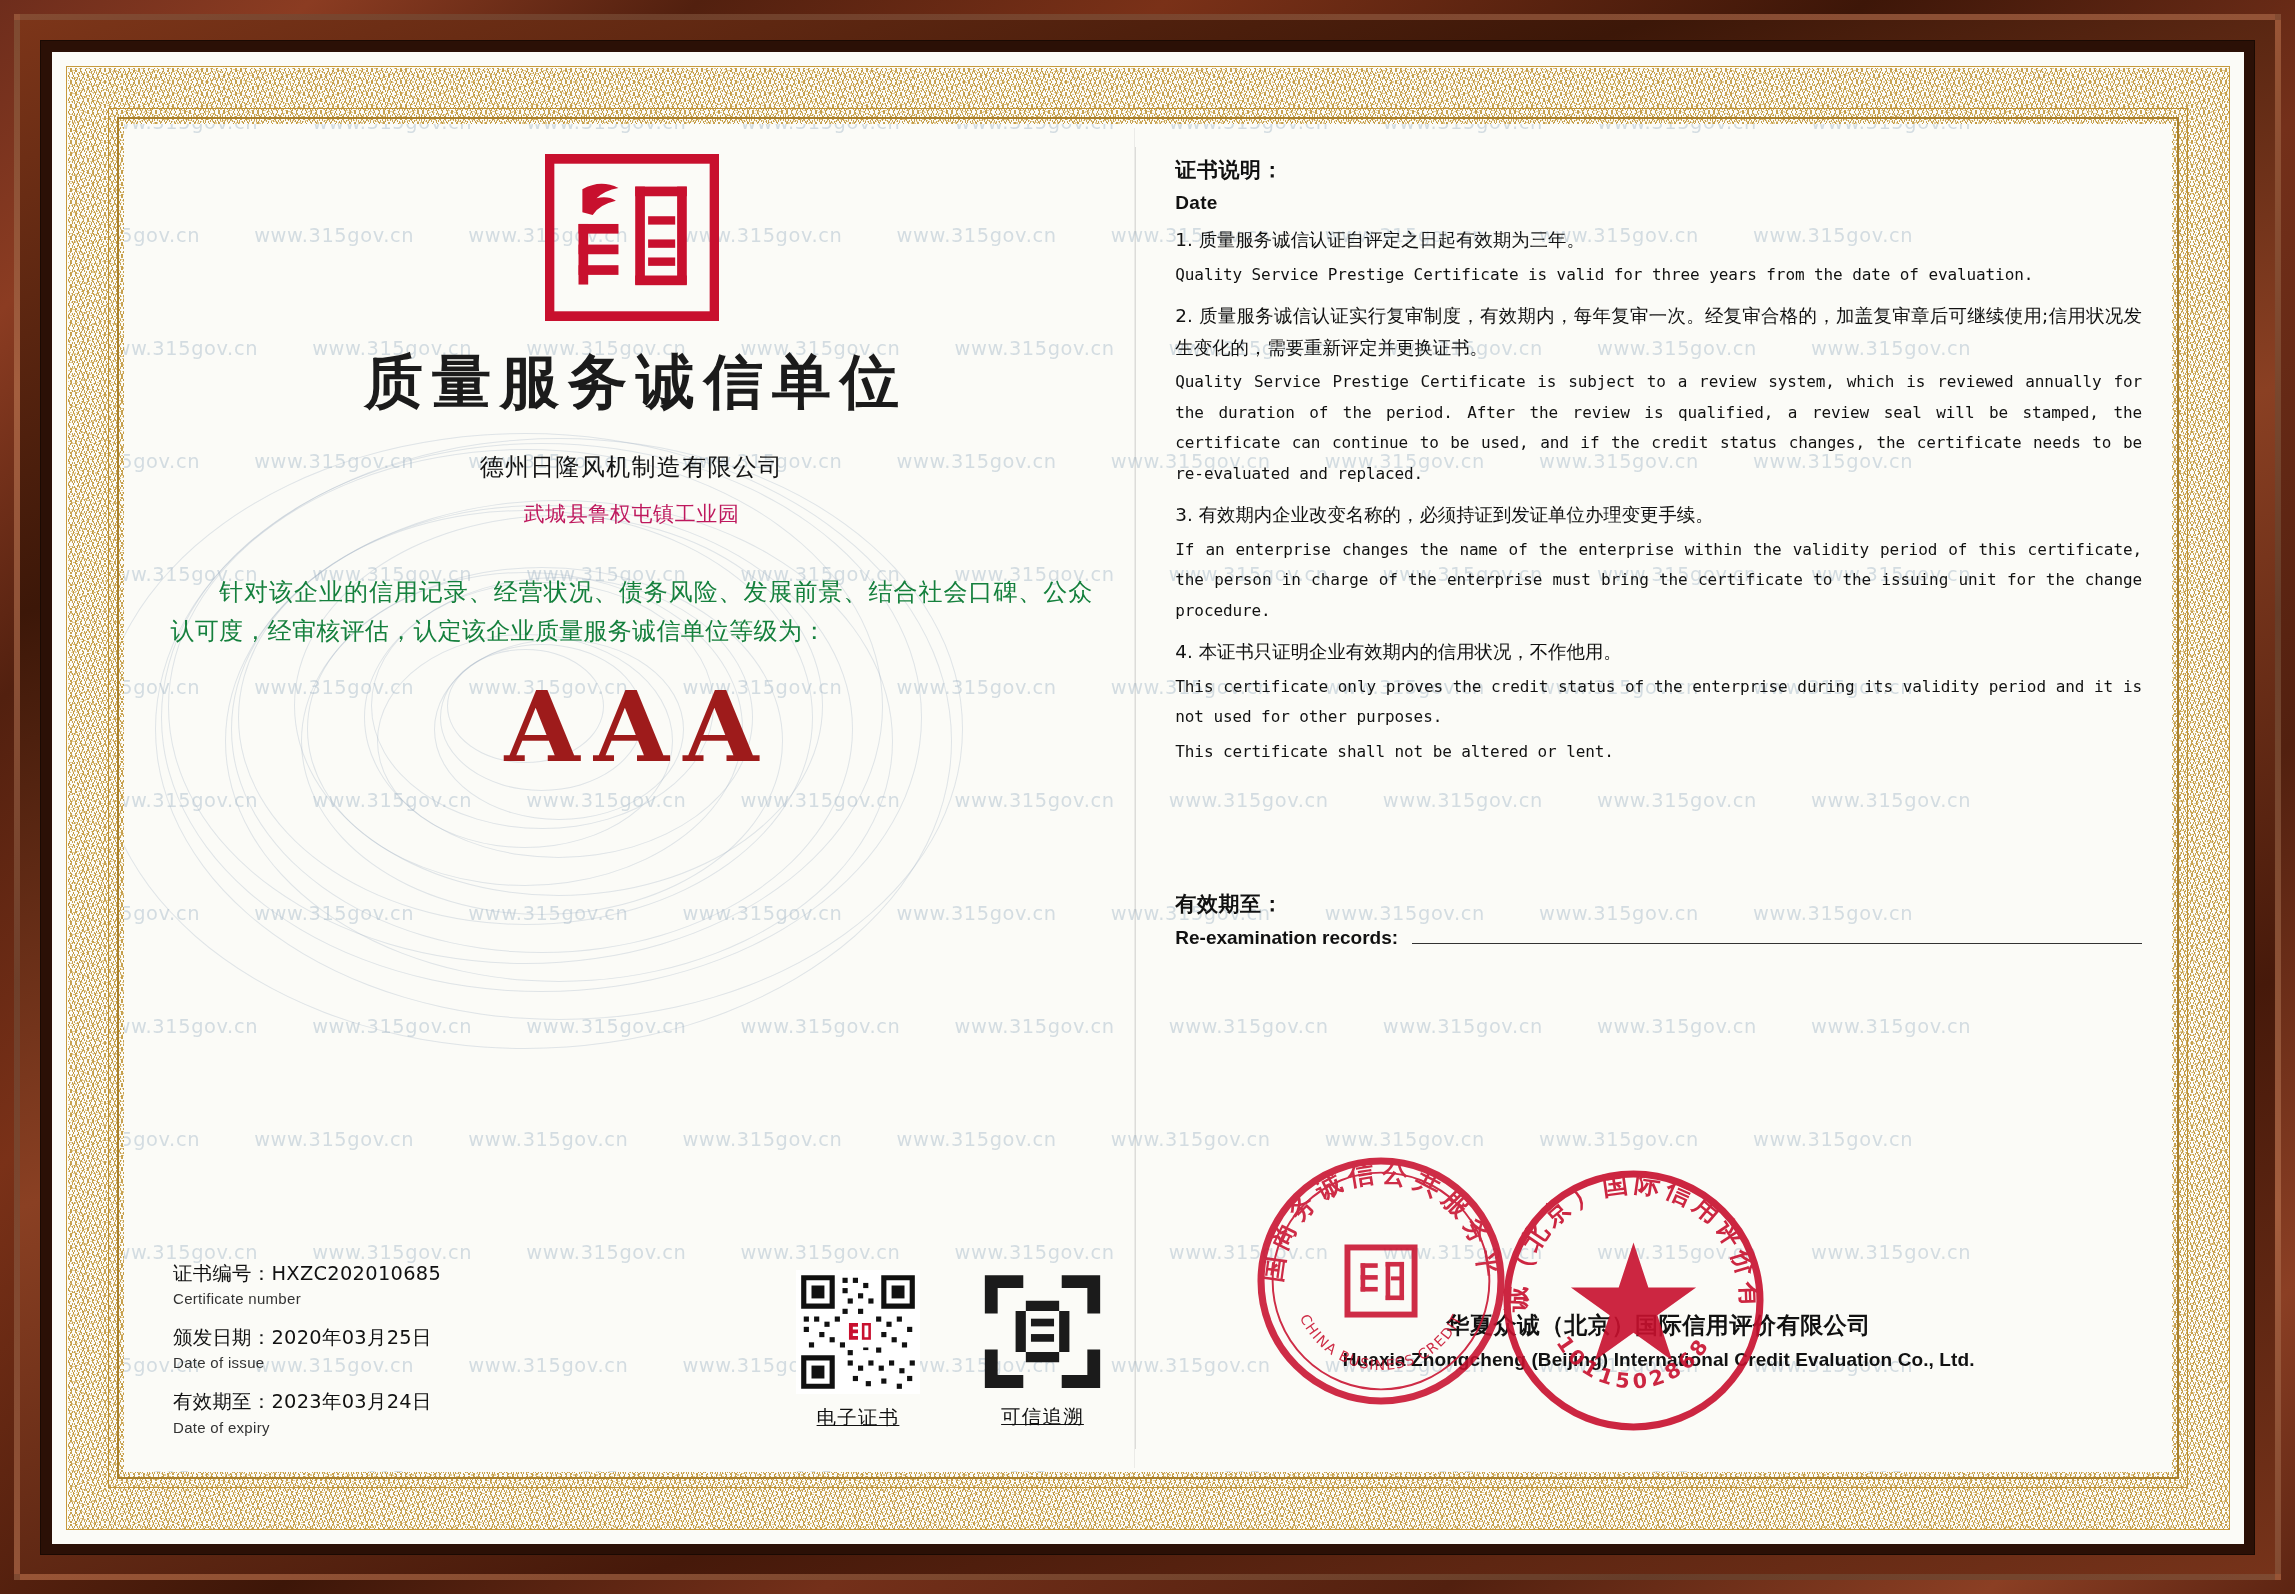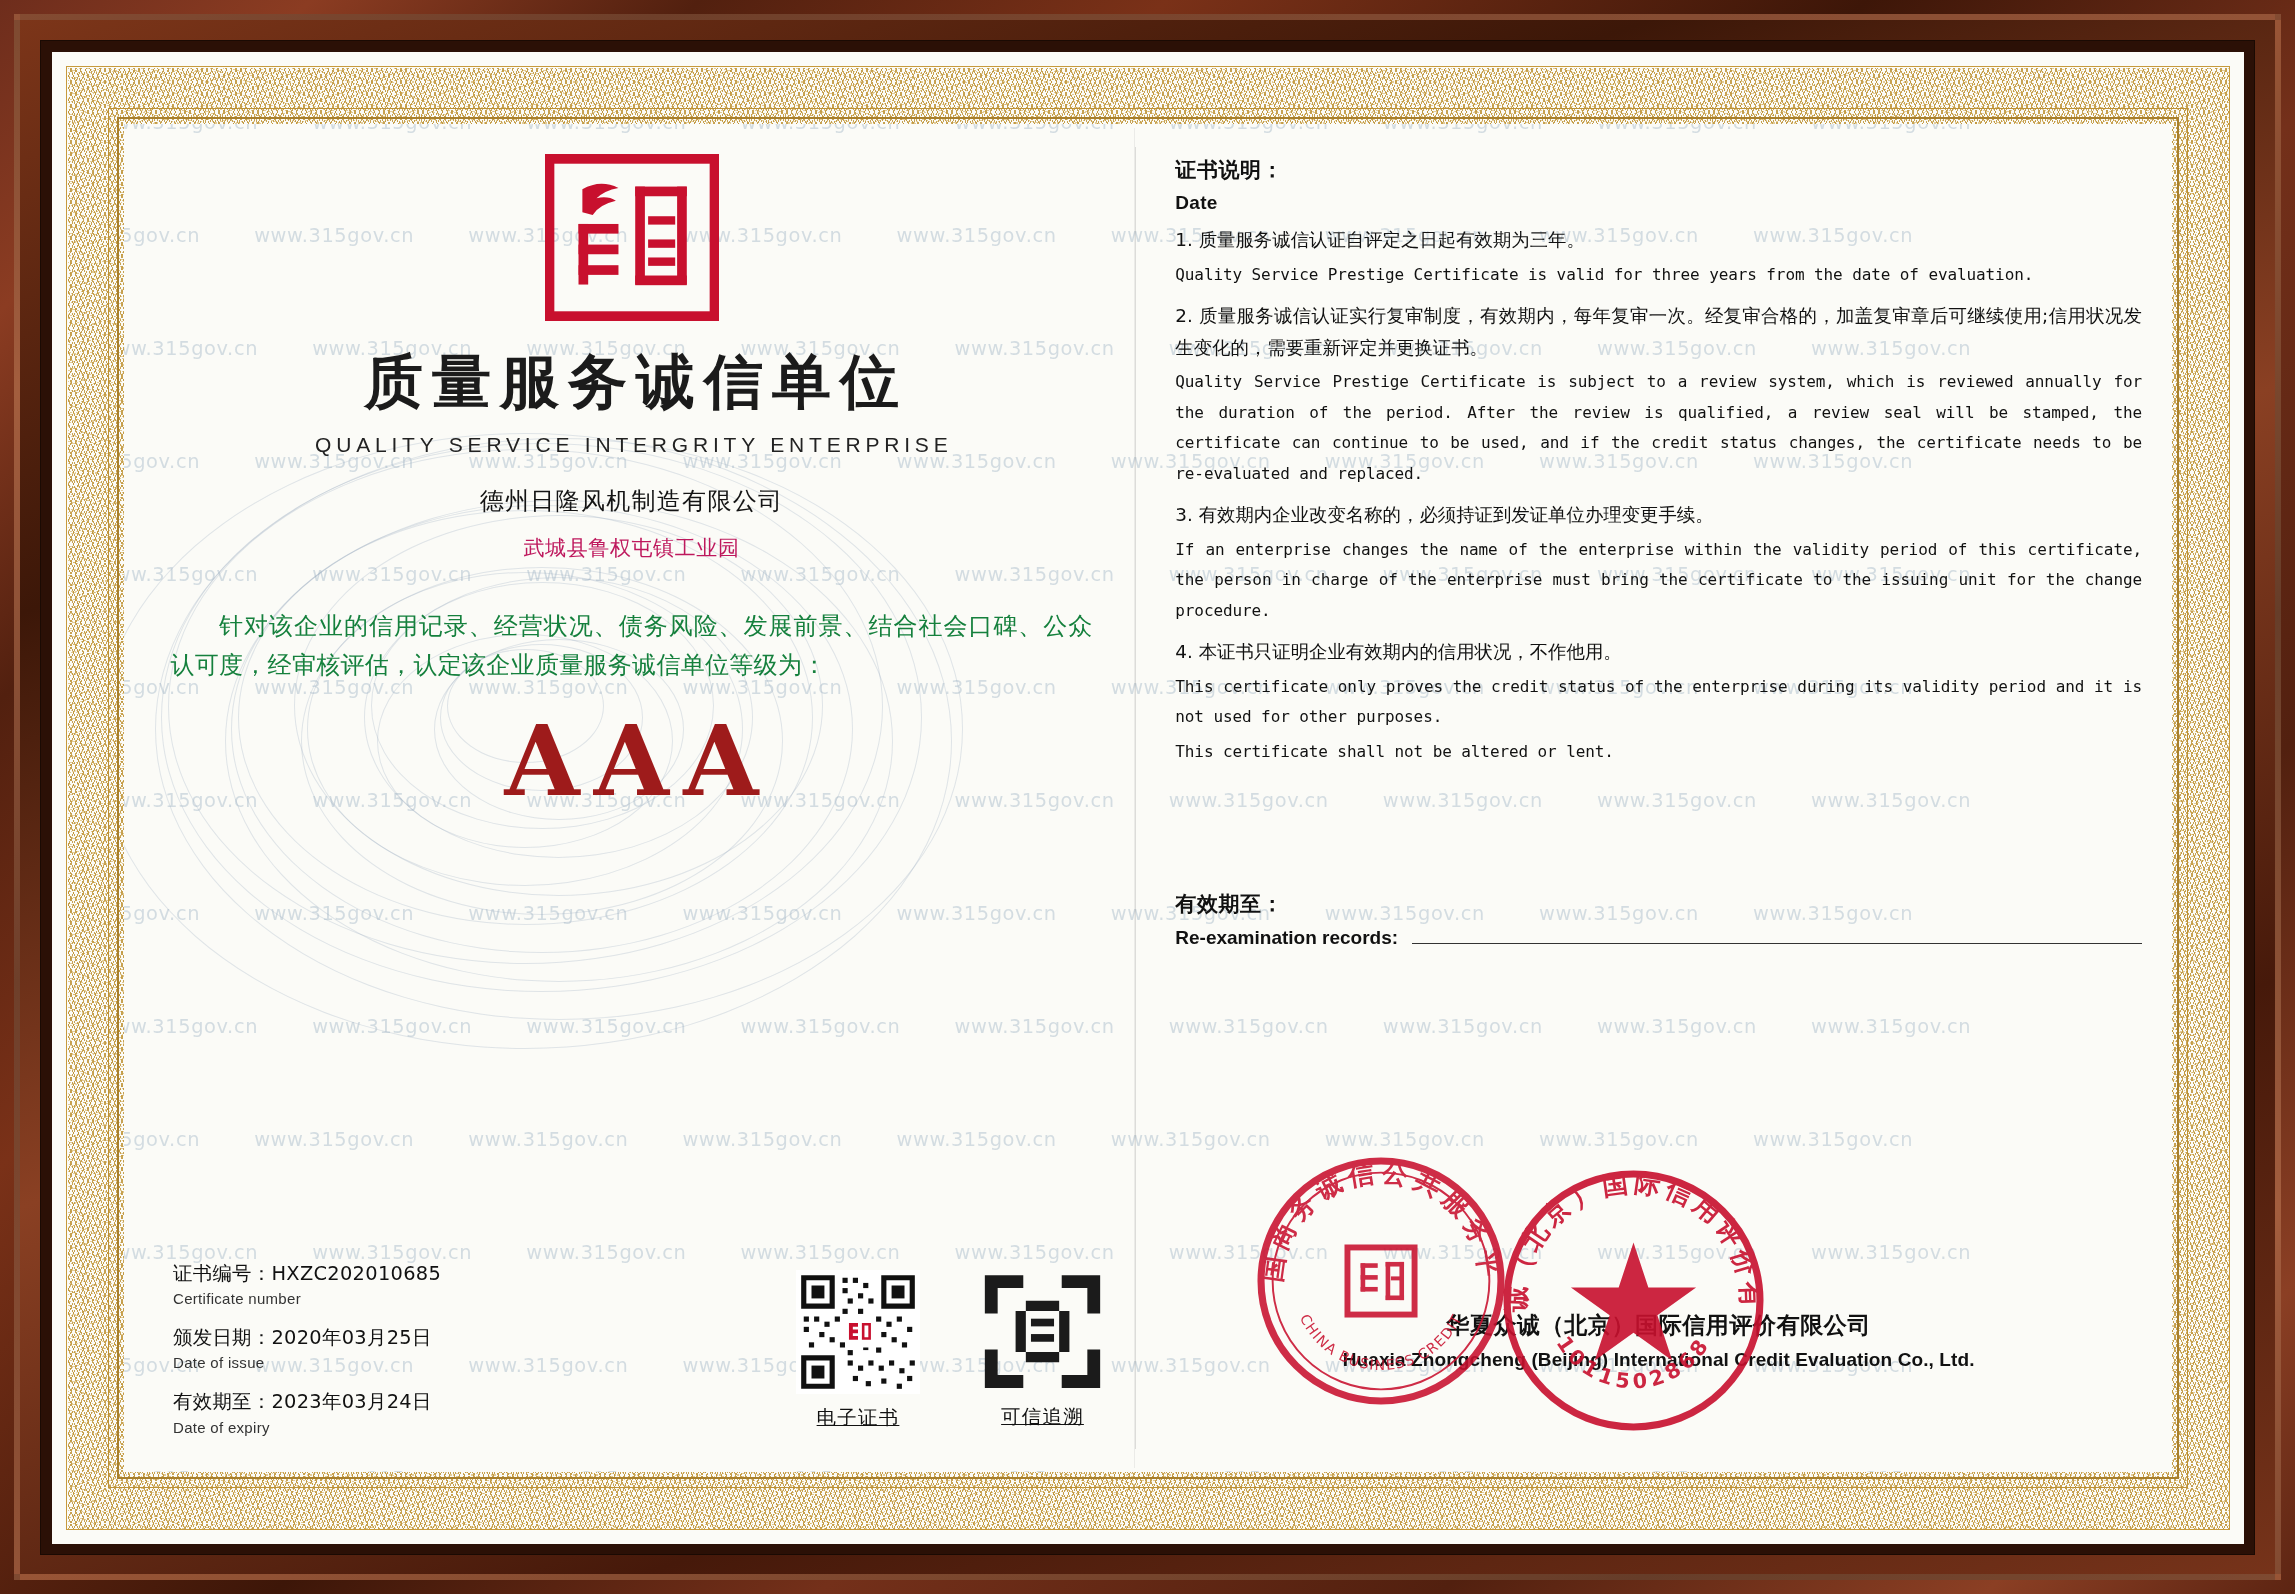--- a/index.html
+++ b/index.html
@@ -425,21 +425,20 @@
               <rect x="205" y="50" width="15" height="152"></rect>
               <rect x="140" y="188" width="80" height="15"></rect>
               <rect x="160" y="96" width="42" height="13"></rect>
               <rect x="160" y="132" width="42" height="13"></rect>
               <rect x="160" y="160" width="42" height="13"></rect>
             </g>
           </svg>
         </div>
 
         <div class="title-cn">质量服务诚信单位</div>
-        <div class="title-en">QUALITY SERVICE INTERGRITY ENTERPRISE</div>
 
         <div class="company-cn">德州日隆风机制造有限公司</div>
         <div class="company-addr">武城县鲁权屯镇工业园</div>
 
         <div class="body-cn"><span class="indent"></span><span>针对该企业的信用记录、经营状况、债务风险、发展前景、结合社会口碑、公众认可度，经审核评估，认定该企业质量服务诚信单位等级为：</span></div>
 
         <div class="grade">AAA</div>
 
         <div class="meta">
           <div class="meta-row">

